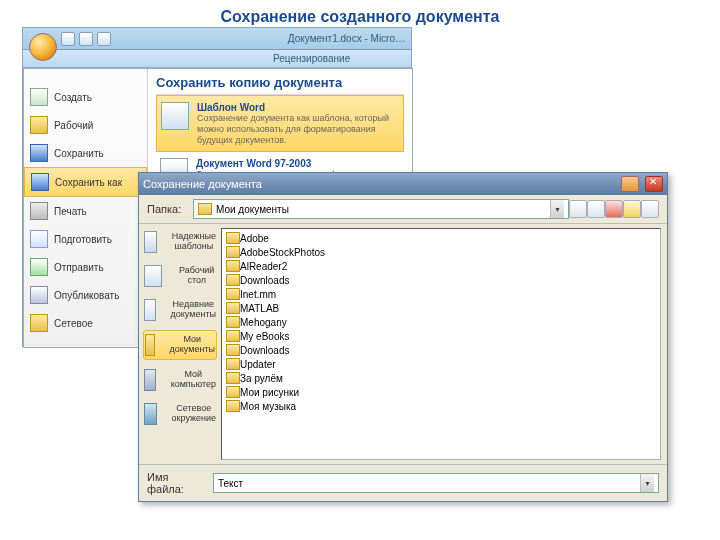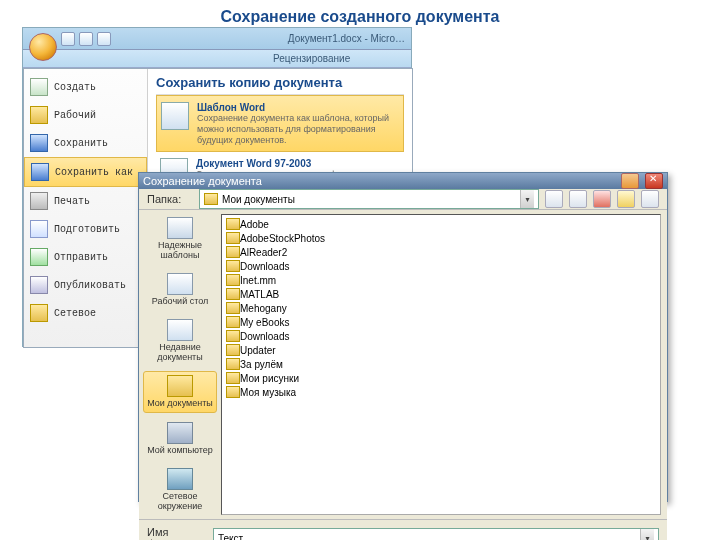--- a/index.html
+++ b/index.html
@@ -8,21 +8,21 @@
 
   .app-window { position: absolute; left: 22px; top: 27px; width: 390px; height: 320px; border: 1px solid #8ab; background: #e8f0f8; }
   .titlebar { height: 22px; background: linear-gradient(#bcdaf0,#a6cce8); display: flex; align-items: center; padding: 0 6px; gap: 4px; border-bottom: 1px solid #89b; }
   .orb { width: 28px; height: 28px; border-radius: 50%; background: radial-gradient(circle at 35% 30%, #ffe9a6, #f5b73a 50%, #d8860e 80%); border: 1px solid #a66; position: relative; top: 8px; }
   .qat-icon { width: 14px; height: 14px; background: linear-gradient(#fff,#d0e4f5); border: 1px solid #89b; border-radius: 2px; }
   .title-gap { flex: 1; }
   .appname { color: #3a5a78; font-size: 10px; }
   .ribbon-tabs { height: 18px; background: linear-gradient(#cfe6f8,#b9d9f0); padding-left: 250px; font-size: 10px; color: #3a5a78; display:flex; align-items:center; border-bottom:1px solid #9ac; }
 
   .office-menu { position: absolute; left: 0; top: 40px; width: 390px; height: 280px; background: #fff; border: 1px solid #9ab; display: flex; }
-  .menu-left { width: 124px; background: linear-gradient(#fdfdfd,#f0f0f0); border-right: 1px solid #d0d0d0; padding: 4px 0; font-family: Liberation Mono, monospace; }
+  .menu-left { width: 124px; background: linear-gradient(#fdfdfd,#f0f0f0); border-right: 1px solid #d0d0d0; padding: 14px 0; }
   .menu-item { display: flex; align-items: center; gap: 6px; padding: 5px 6px; color: #333; cursor: pointer; }
   .menu-item.sel { background: linear-gradient(#ffe9a6,#ffd766); border: 1px solid #e0b848; }
   .mi-icon { width: 18px; height: 18px; display: inline-block; }
   .ic-new { background: linear-gradient(#fff,#c8e4c8); border:1px solid #8a8; }
   .ic-open { background: linear-gradient(#ffe9a0,#e6c050); border:1px solid #b90; }
   .ic-save { background: linear-gradient(#d0e4ff,#4a7ed0); border:1px solid #36a; }
   .ic-saveas { background: linear-gradient(#d0e4ff,#4a7ed0); border:1px solid #36a; }
   .ic-print { background: linear-gradient(#eee,#bbb); border:1px solid #888; }
   .ic-prep { background: linear-gradient(#fff,#d0e0ff); border:1px solid #89c; }
   .ic-send { background: linear-gradient(#fff,#a0e0a0); border:1px solid #6a6; }
@@ -38,32 +38,32 @@
   .opt-text span { color: #666; font-size: 9px; line-height: 1.2; display:block; }
 
   
   .dialog { position: absolute; left: 138px; top: 172px; width: 530px; height: 330px; background: #ece9d8; border: 1px solid #6080a0; box-shadow: 3px 3px 6px rgba(0,0,0,.3); display:flex; flex-direction:column; }
   .dlg-title { height: 22px; background: linear-gradient(#8ea8c8,#5a7aa0); display:flex; align-items:center; padding: 0 4px; color:#fff; font-size: 11px; gap:6px; }
   .dlg-title .grow { flex:1; }
   .tbtn { width:18px; height:16px; background: linear-gradient(#f5c890,#e89838); border:1px solid #a66; border-radius:2px; }
   .tbtn.close { background: linear-gradient(#f08878,#c83820); border-color:#933; position:relative; }
   .tbtn.close::after { content:"✕"; position:absolute; left:3px; top:-1px; color:#fff; font-size:10px; }
 
-  .dlg-toolbar { height: 28px; display:flex; align-items:center; gap:6px; padding: 0 8px; background:#ece9d8; }
+  .dlg-toolbar { height: 28px; display:flex; align-items:center; gap:0; padding: 0 8px; background:#ece9d8; }
   .dlg-label { color:#333; font-size:11px; width: 46px; text-align:left; }
   .loc-combo { flex:1; height:20px; background:#fff; border:1px solid #7a9; display:flex; align-items:center; padding:0 4px; gap:4px; }
   .combo-arrow { width:14px; height:18px; background:linear-gradient(#f4f4f4,#d0d0d0); border-left:1px solid #bbb; margin-left:auto; display:flex; align-items:center; justify-content:center; }
   .combo-arrow::after { content:"▾"; font-size:8px; color:#444; }
   .tool-ic { width:18px; height:18px; border:1px solid #aab; background:linear-gradient(#fff,#dce4ee); border-radius:2px; }
   .tool-ic.new { background:linear-gradient(#fff8d0,#f0d060); }
   .tool-ic.del { background:linear-gradient(#ffe0e0,#e07060); }
 
   .dlg-body { flex:1; display:flex; border-top:1px solid #bbb; border-bottom:1px solid #bbb; background:#ece9d8; }
   .places { width: 82px; background:#ece9d8; padding:4px; display:flex; flex-direction:column; gap:6px; }
-  .place { display:flex; flex-direction:column; align-items:center; gap:2px; padding:3px 1px; cursor:pointer; border-radius:3px; }
+  .place { display:flex; flex-direction:row; align-items:center; gap:15px; padding:3px 1px; cursor:pointer; border-radius:3px; }
   .place.sel { background: linear-gradient(#ffe9a6,#ffd766); border:1px solid #e0b848; }
   .place-ic { width:26px; height:22px; }
   .pf-tpl { background: linear-gradient(#fff,#c8d8e8); border:1px solid #89a; }
   .pf-recent { background: linear-gradient(#fff,#d0e0f0); border:1px solid #89a; }
   .pf-docs { background: linear-gradient(#ffe9a0,#e6c050); border:1px solid #b90; }
   .pf-comp { background: linear-gradient(#e0e8f0,#a0b0c8); border:1px solid #789; }
   .pf-net { background: linear-gradient(#d0e8f0,#70a0c0); border:1px solid #689; }
   .place-text { font-size:9px; color:#333; text-align:center; line-height:1.1; }
 
   .filelist { flex:1; background:#fff; border:1px inset #aaa; margin:4px 6px 4px 0; overflow:auto; padding:2px; }

